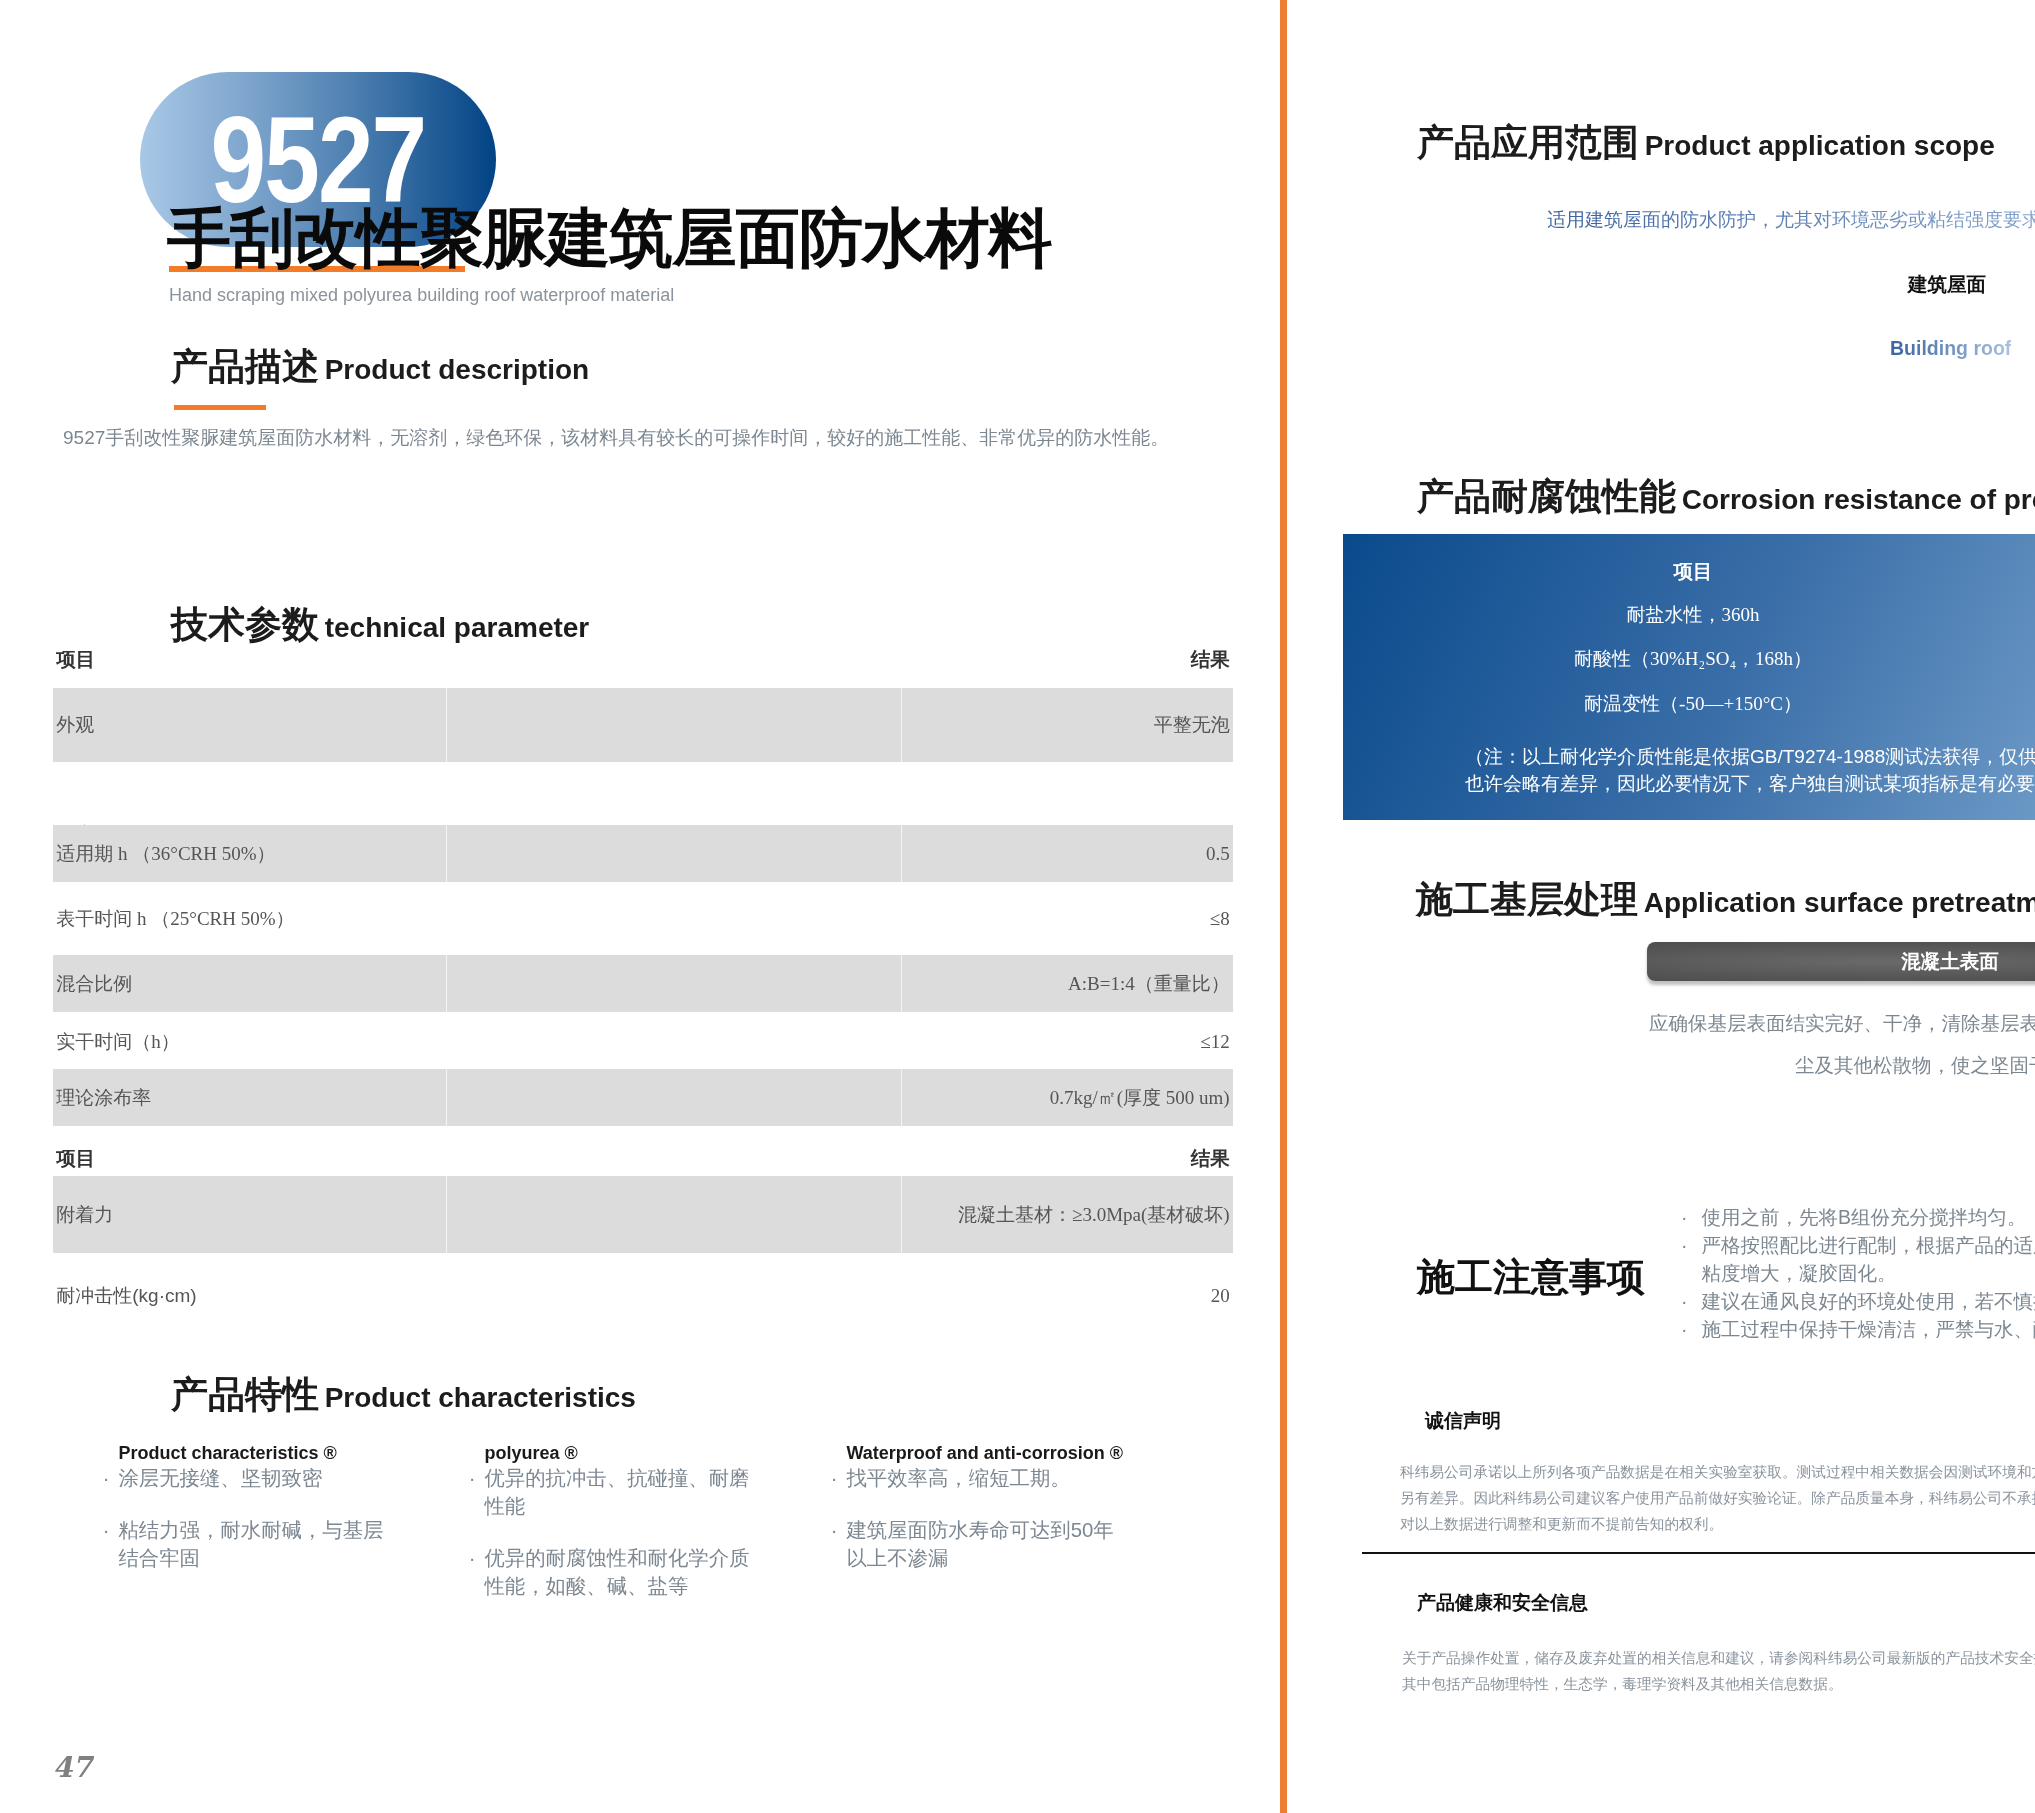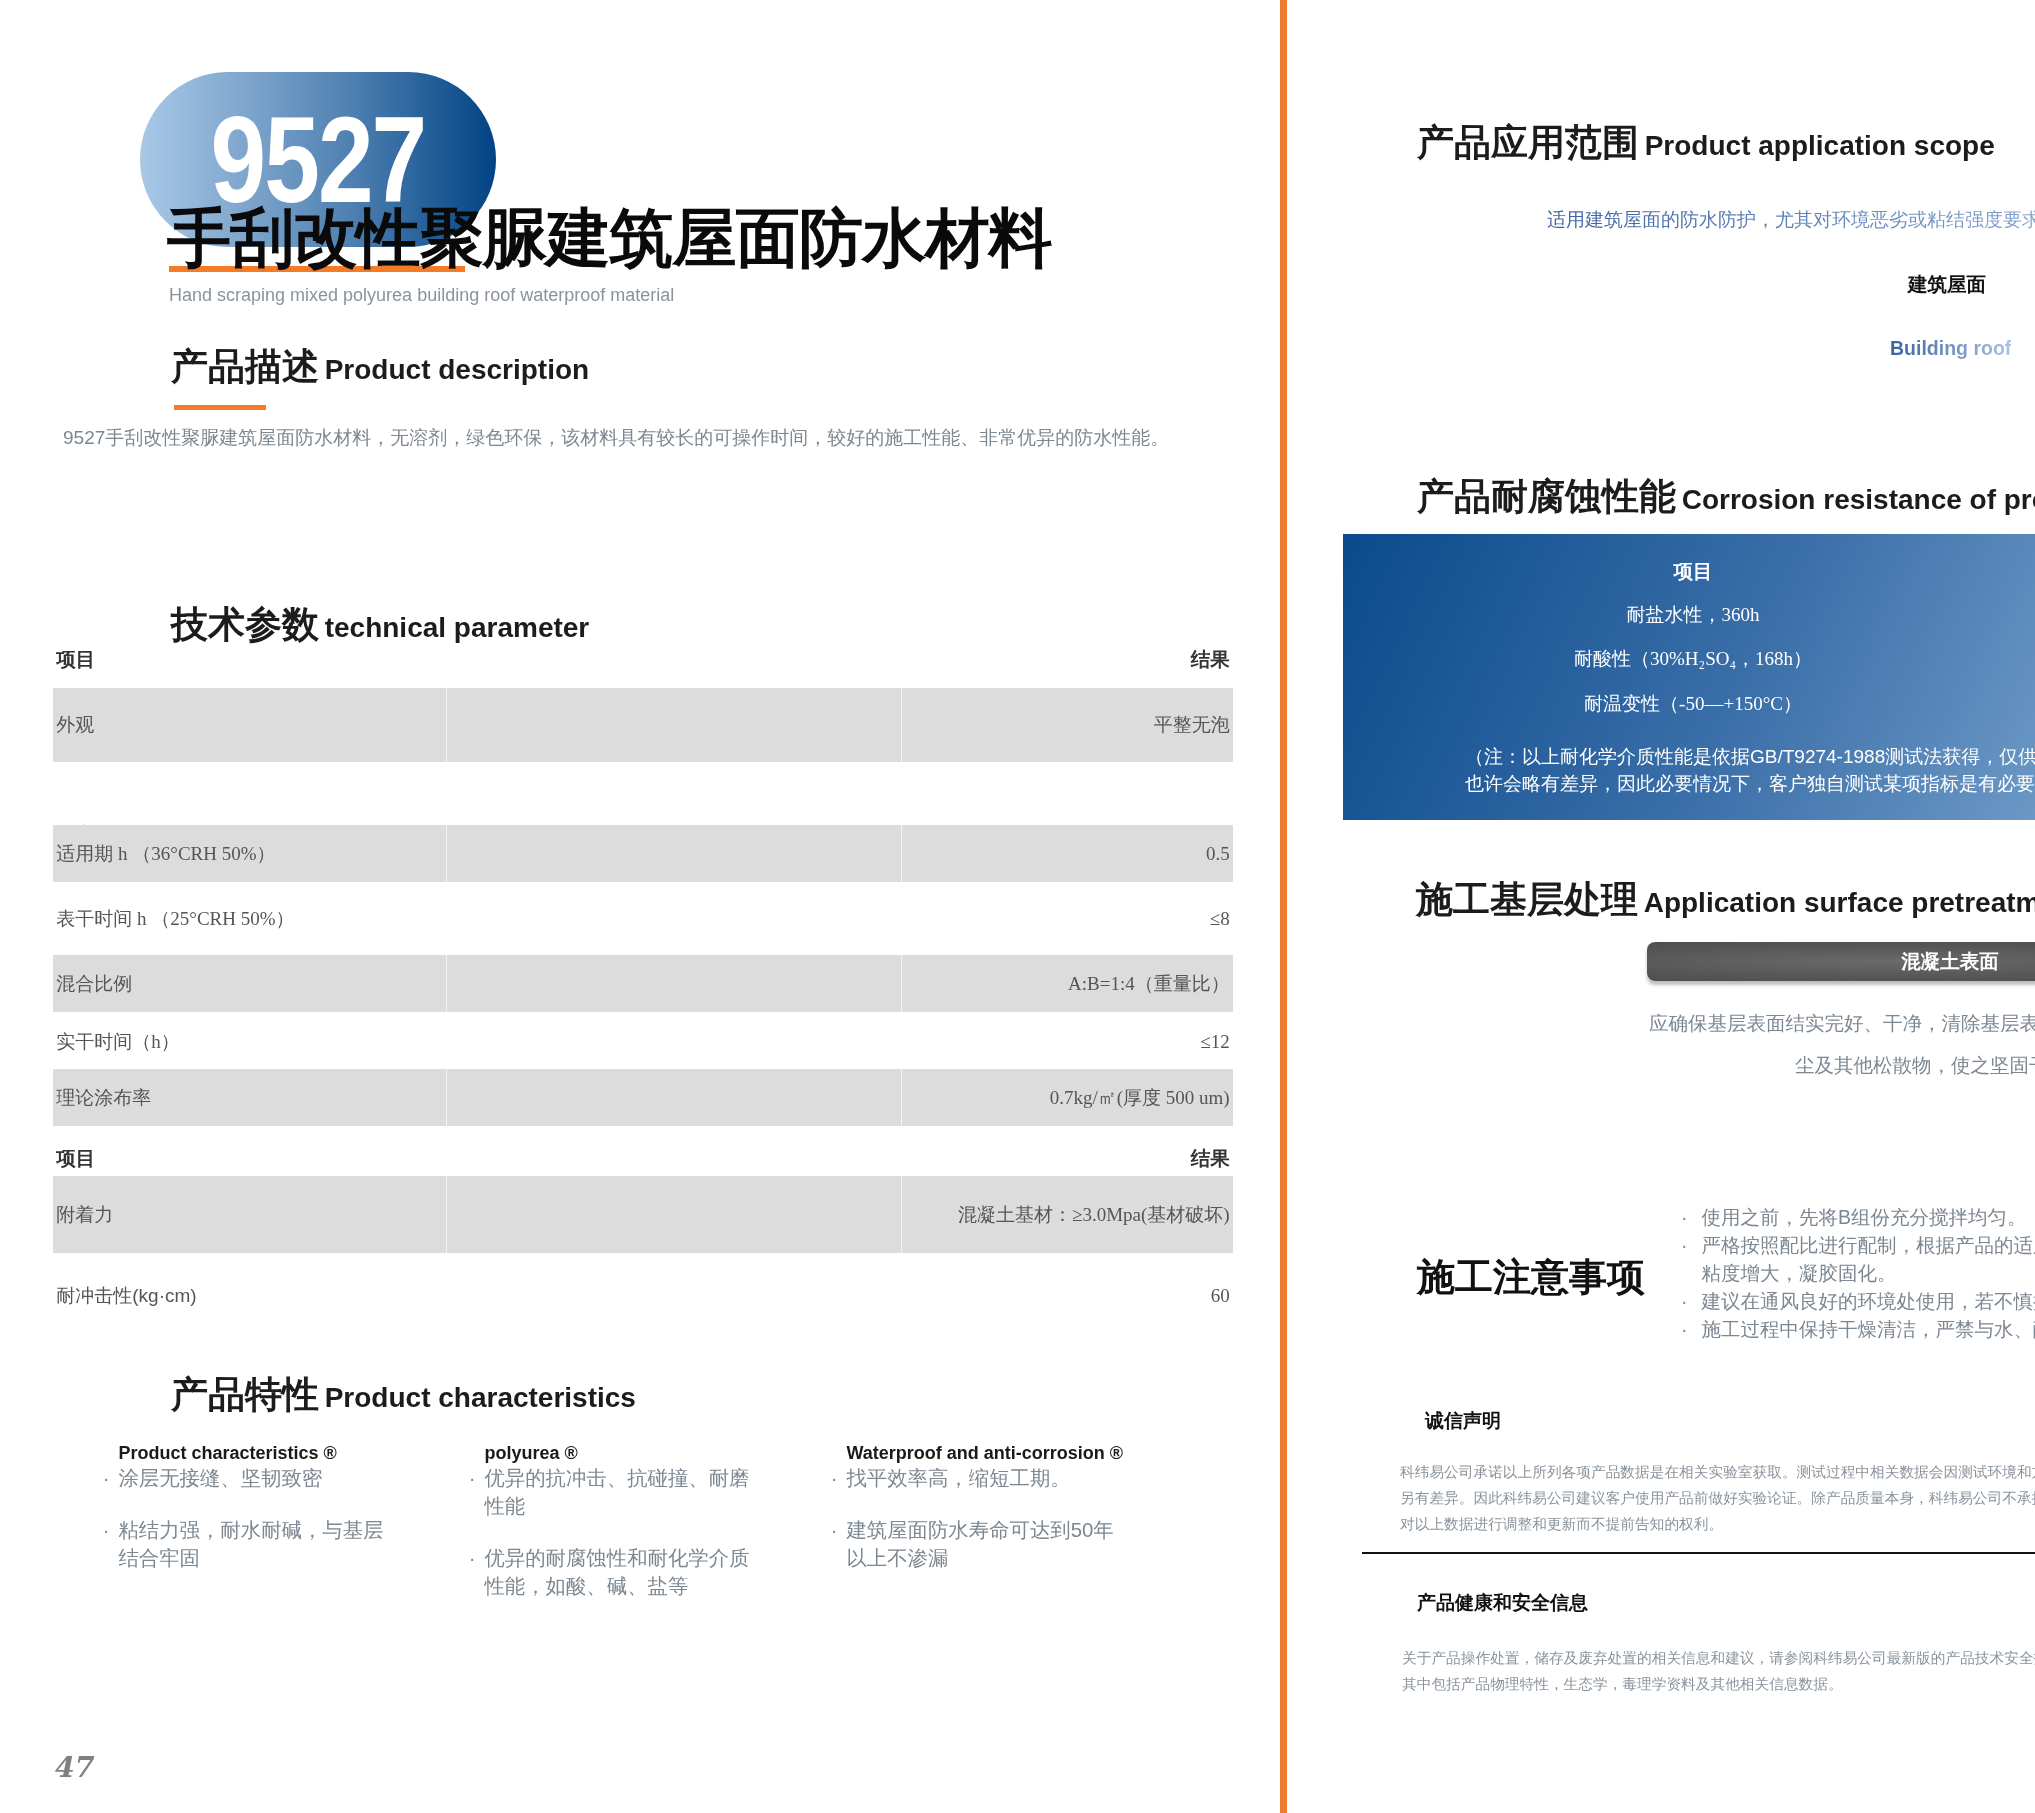--- a/index.html
+++ b/index.html
@@ -174,21 +174,21 @@
     <div class="c3">
         <span class="cell-text">混凝土基材：≥3.0Mpa(基材破坏)</span>
       </div>
   </div>
   <div class="tbl-row plain" style="top:1274px; height:43px;">
     <div class="c1">
         <span class="cell-text" style="font-family:'Liberation Sans',sans-serif;">耐冲击性(kg·cm)</span>
       </div>
     <div class="c2"></div>
     <div class="c3">
-        <span class="cell-text">60</span>
+        <span class="cell-text">20</span>
       </div>
   </div>
 
   <div class="abs h-section" style="left:171px; top:1370px;">
     <span class="zh">产品特性</span>
     <span class="en">Product characteristics</span>
   </div>
 
   <div class="char-col" style="left:94px; top:1443px;">
     <div class="char-head">Product characteristics ®</div>

